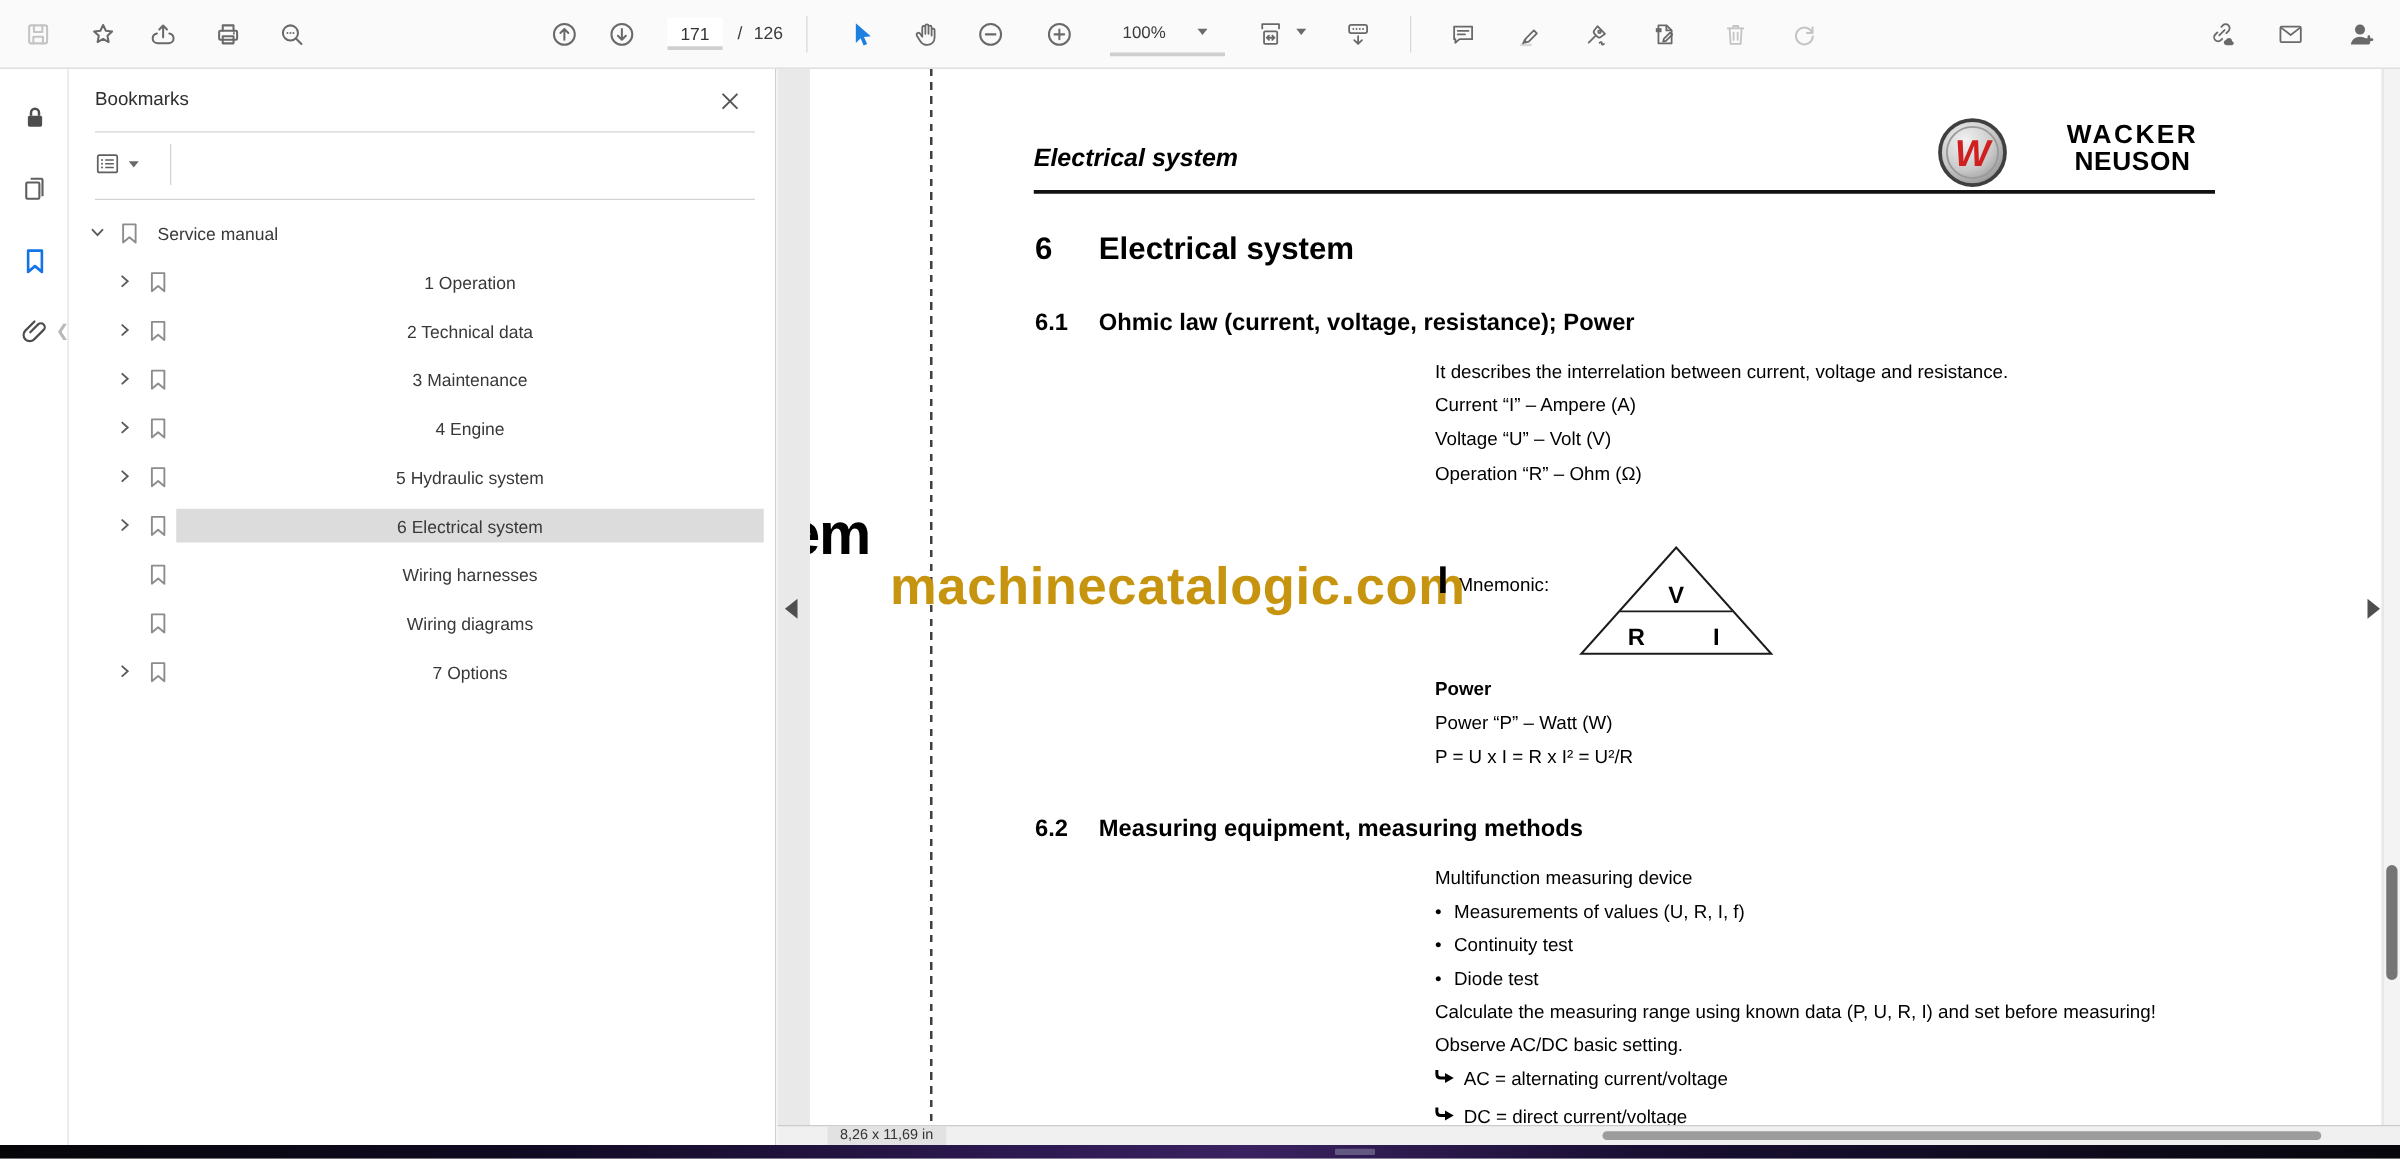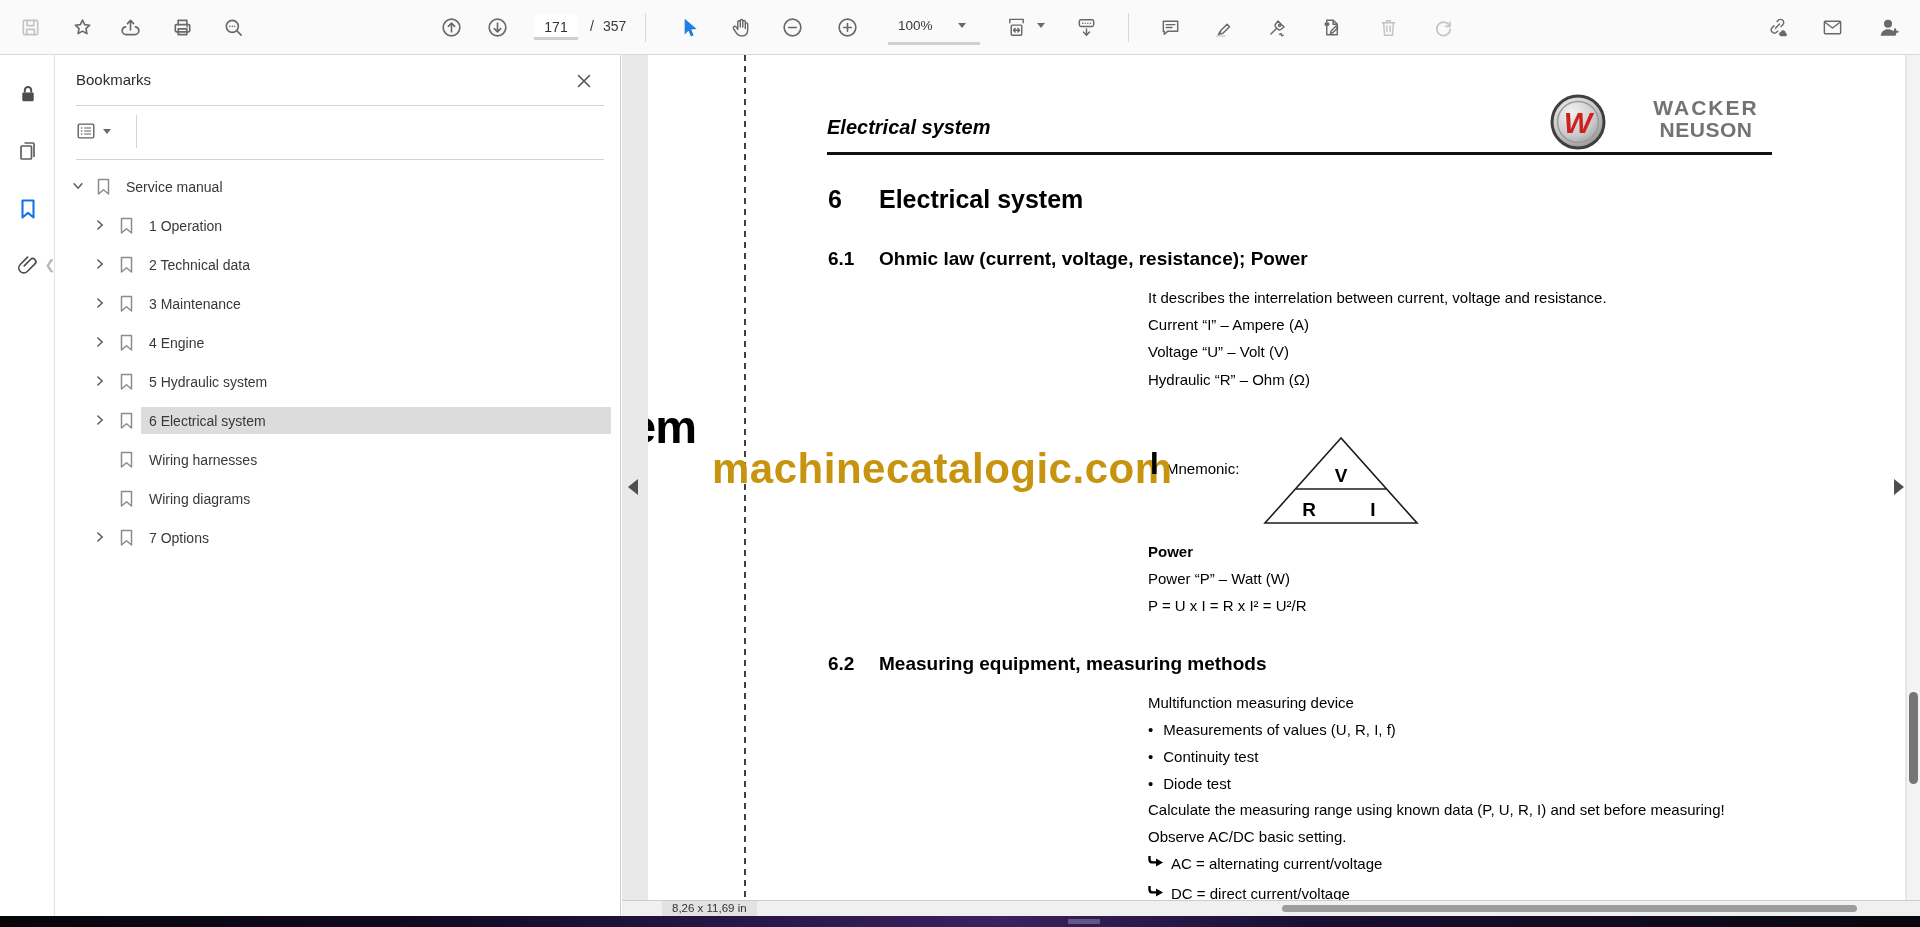--- a/index.html
+++ b/index.html
@@ -35,21 +35,21 @@
   .hdiv { position:absolute; left:20px; width:528px; height:1px; background:#d4d4d4; }
   .opt-btn { position:absolute; left:19px; top:62px; width:52px; height:28px; display:flex; align-items:center; gap:6px; }
   .opt-btn svg { width:22px; height:22px; }
   .opt-vdiv { position:absolute; left:80px; top:60px; width:1px; height:33px; background:#d4d4d4; }
 
   .bm-row { position:absolute; left:0; right:0; height:39px;padding-left:18px; }
   .bm-row .chev { position:absolute; top:12px; width:14px; height:15px; }
   .bm-row .bm-ico { position:absolute; top:10px; width:17px; height:19px; }
   .bm-label { position:absolute; top:6px; right:9px; height:27px; display:flex; align-items:center; padding:0 8px; font-size:14px; color:#383838; white-space:nowrap; overflow:hidden; }
   .lvl0 .chev { left:15px; } .lvl0 .bm-ico { left:39px; } .lvl0 .bm-label { left:62px; }
-  .lvl1 .chev { left:37px; } .lvl1 .bm-ico { left:62px; } .lvl1 .bm-label { left:85px; }
+  .lvl1 .chev { left:37px; } .lvl1 .bm-ico { left:62px; } .lvl1 .bm-label { left:85px;justify-content:center; }
   .bm-row.selected .bm-label { background:#dcdcdc; }
   .collapse-handle { position:absolute; left:-14px; top:198px; width:14px; height:24px; color:#b8b8b8; font-size:13px; line-height:24px; text-align:center; }
 
   
   .docarea { position:absolute; left:622px; top:55px; right:14px; bottom:27px; background:#e9e9e9; overflow:hidden; z-index:10; }
   .page { position:absolute; left:26px; top:0; right:1px; bottom:0; background:#fff; overflow:hidden; }
   .dashline { position:absolute; left:96px; top:0; bottom:0; width:2px; background:repeating-linear-gradient(to bottom,#3f3f3f 0 6px, transparent 6px 11px); }
   .edge-text { position:absolute; left:-18px; top:344px; font-size:47px; font-weight:bold; color:#000; letter-spacing:-1px; z-index:3; }
   .doc-hdr { position:absolute; left:179px; top:61px; font-size:20px; font-style:italic; font-weight:bold; color:#000; }
   .doc-rule { position:absolute; left:179px; top:97px; width:945px; height:3px; background:#111; }
@@ -72,21 +72,21 @@
   .vthumb { position:absolute; left:2px; top:637px; width:9px; height:92px; background:#757575; border-radius:5px; }
   .statusbar { position:absolute; left:622px; right:0; bottom:11px; height:16px; background:#f0f0f0; border-top:1px solid #cccccc; z-index:25; }
   .sizechip { position:absolute; left:40px; top:0; height:15px; line-height:15px; padding:0 10px; background:#e2e2e2; font-size:11.5px; color:#333; white-space:nowrap;text-align:center; }
   .hthumb { position:absolute; left:660px; top:4px; width:575px; height:7px; background:#9c9c9c; border-radius:4px; }
   .bottombar { position:absolute; left:0; right:0; bottom:0; height:11px; z-index:40;
     background:linear-gradient(90deg,#060609 0%,#100a22 22%,#2c1950 42%,#3a2260 52%,#190f33 68%,#07070c 100%); }
   .bottom-notch { position:absolute; left:1068px; top:3px; width:32px; height:5px; background:#8d89a6; opacity:.55; border-radius:1px; }
 
   
   .logo-badge { position:absolute; left:902px; top:39px; width:56px; height:56px; }
-  .brand { position:absolute; left:990px; top:42px; width:136px; text-align:center; font-weight:bold; color:#737373; line-height:22px; }
+  .brand { position:absolute; left:990px; top:42px; width:136px; text-align:center; font-weight:bold; color:#000000; line-height:22px; }
   .brand .l1 { font-size:21px; letter-spacing:2px; }
   .brand .l2 { font-size:21px; letter-spacing:.5px;text-align:center; }
 </style>
 </head>
 <body>
 
 <div class="app">
 
   <div class="toolbar">
     <div class="ti" style="left:13px">
@@ -131,21 +131,21 @@
         </svg>
     </div>
     <div class="ti" style="left:480px">
       <svg viewBox="0 0 24 24" class="stroke">
           <circle cx="12" cy="12" r="8.7"></circle>
           <path d="M12 7.5v9M8.7 13.2l3.3 3.3 3.3-3.3"></path>
         </svg>
     </div>
     <div class="page-field">171</div>
     <div class="tb-text" style="left:590px">/</div>
-    <div class="tb-text" style="left:603px">357</div>
+    <div class="tb-text" style="left:603px">126</div>
 
     <div class="vdiv" style="left:645px"></div>
 
     <div class="ti" style="left:671px">
       <svg viewBox="0 0 24 24">
           <path fill="#1e7fe0" stroke="none" d="M8 2.8v16.4l4-3.9 2.5 6 2.9-1.2-2.6-5.9 5.7-.6z"></path>
         </svg>
     </div>
     <div class="ti" style="left:723px">
       <svg viewBox="0 0 24 24" class="stroke" style="stroke-width:1.5">
@@ -439,21 +439,21 @@
 
       <div class="h1-line num-col">6</div>
       <div class="h1-line ttl-col">Electrical system</div>
 
       <div class="h2-line num-col" style="top:193px">6.1</div>
       <div class="h2-line ttl-col" style="top:193px">Ohmic law (current, voltage, resistance); Power</div>
 
       <div class="body-line" style="top:234px">It describes the interrelation between current, voltage and resistance.</div>
       <div class="body-line" style="top:261px">Current “I” – Ampere (A)</div>
       <div class="body-line" style="top:288px">Voltage “U” – Volt (V)</div>
-      <div class="body-line" style="top:316px">Hydraulic “R” – Ohm (Ω)</div>
+      <div class="body-line" style="top:316px">Operation “R” – Ohm (Ω)</div>
 
       <div class="big-i">I</div>
       <div class="mnemonic">Mnemonic:</div>
 
       <div class="tri-wrap">
         <svg viewBox="0 0 156 92" width="156" height="92">
           <polygon points="78,3 2,88 154,88" fill="none" stroke="#1c1c1c" stroke-width="1.6"></polygon>
           <line x1="33" y1="54" x2="123" y2="54" stroke="#1c1c1c" stroke-width="1.4"></line>
           <text x="78" y="47" text-anchor="middle" font-family="Liberation Sans, sans-serif" font-size="19" font-weight="bold" fill="#000">V</text>
           <text x="46" y="81" text-anchor="middle" font-family="Liberation Sans, sans-serif" font-size="19" font-weight="bold" fill="#000">R</text>

